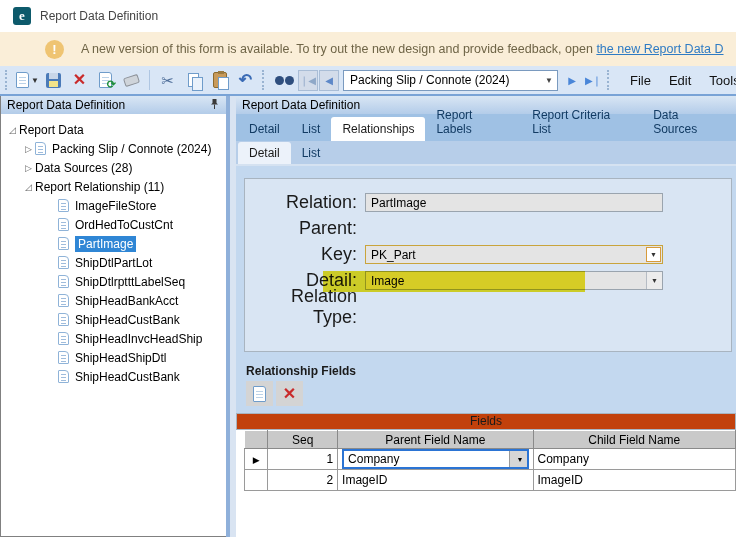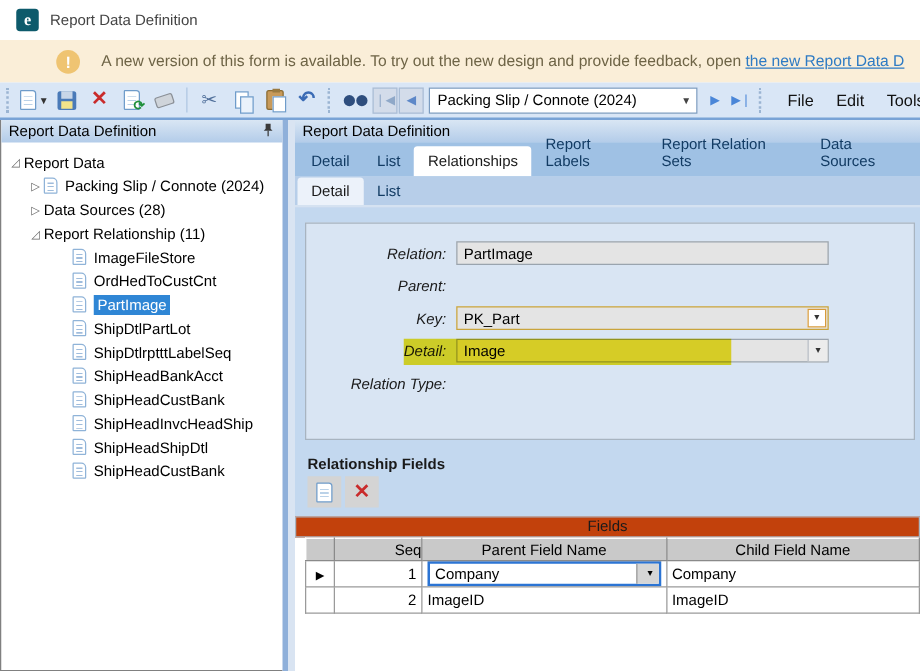--- a/index.html
+++ b/index.html
@@ -81,21 +81,21 @@
   .tab.active { background:#fff; border-radius:3px 3px 0 0; color:#1a1a1a; }
   .subtabs { height:25px; background:#B7CEE9; display:flex; align-items:flex-end; padding-left:2px;
     font-size:12px; color:#123B63; flex:none; border-bottom:2px solid #D5E2F1; }
   .subtab { padding:4px 11px; cursor:pointer; }
   .subtab.active { background:#ECF2FA; border-radius:3px 3px 0 0; color:#1a1a1a; }
   
   .content { flex:1; display:flex; flex-direction:column; overflow:hidden; }
   .form-panel { margin:12px 8px 12px; width:488px; height:174px; background:#D9E5F3;
     border:1px solid #A8B4C0; position:relative; padding-top:14px; flex:none; }
   .frow { display:flex; align-items:center; height:19px; margin-bottom:7px; position:relative; z-index:2; }
-  .flabel { width:112px; text-align:right; font-size:12px; color:#1a1a1a; margin-right:8px; flex:none;font-style:italic; }
+  .flabel { width:112px; text-align:right; font-size:18px; color:#1a1a1a; margin-right:8px; flex:none; }
   .fbox { width:298px; height:19px; border:1px solid #9aa4ae; background:#E4E4E4;
     font-size:12px; display:flex; align-items:center; padding-left:5px; }
   .fbox.white { background:#fff; }
   .dda { margin-left:auto; width:16px; height:17px; display:flex; align-items:center; justify-content:center;
     font-size:7px; color:#333; border-left:1px solid #b6bcc4; background:#ECECEC; }
   .fbox.keybox { border-color:#C9A43C; }
   .dda.amber { background:#fff; border:1px solid #D79B3B; width:15px; height:15px; margin-right:1px; }
   .hl { position:absolute; z-index:3; left:78px; top:92px; width:262px; height:21px;
     background:#F0E42A; mix-blend-mode:multiply; pointer-events:none; }
   
@@ -268,21 +268,21 @@
 
 <div class="right">
   <div class="phead">
     <span>Report Data Definition</span>
   </div>
   <div class="tabs">
     <div class="tab">Detail</div>
     <div class="tab">List</div>
     <div class="tab active">Relationships</div>
     <div class="tab">Report Labels</div>
-    <div class="tab">Report Relation Sets</div>
+    <div class="tab">Report Criteria List</div>
     <div class="tab">Data Sources</div>
   </div>
   <div class="subtabs">
     <div class="subtab active">Detail</div>
     <div class="subtab">List</div>
   </div>
 
   <div class="content">
 
     <div class="form-panel">
@@ -324,21 +324,21 @@
           <span class="xglyph">✕</span>
         </div>
     </div>
 
     <div class="grid-area">
       <div class="fields-band">Fields</div>
       <table class="grid">
         <tbody>
             <tr>
           <th style="width:20px;"></th>
-          <th style="width:60px;text-align:right;">Seq</th>
+          <th style="width:60px;">Seq</th>
           <th class="col-parent">Parent Field Name</th>
           <th class="col-child">Child Field Name</th>
         </tr>
         <tr>
           <td class="rowsel"><span class="rowmark">▶</span></td>
           <td class="seq">1</td>
           <td class="activecell">
             <div class="cellcombo">
               <span>Company</span>
               <span class="cdd">▼</span>

